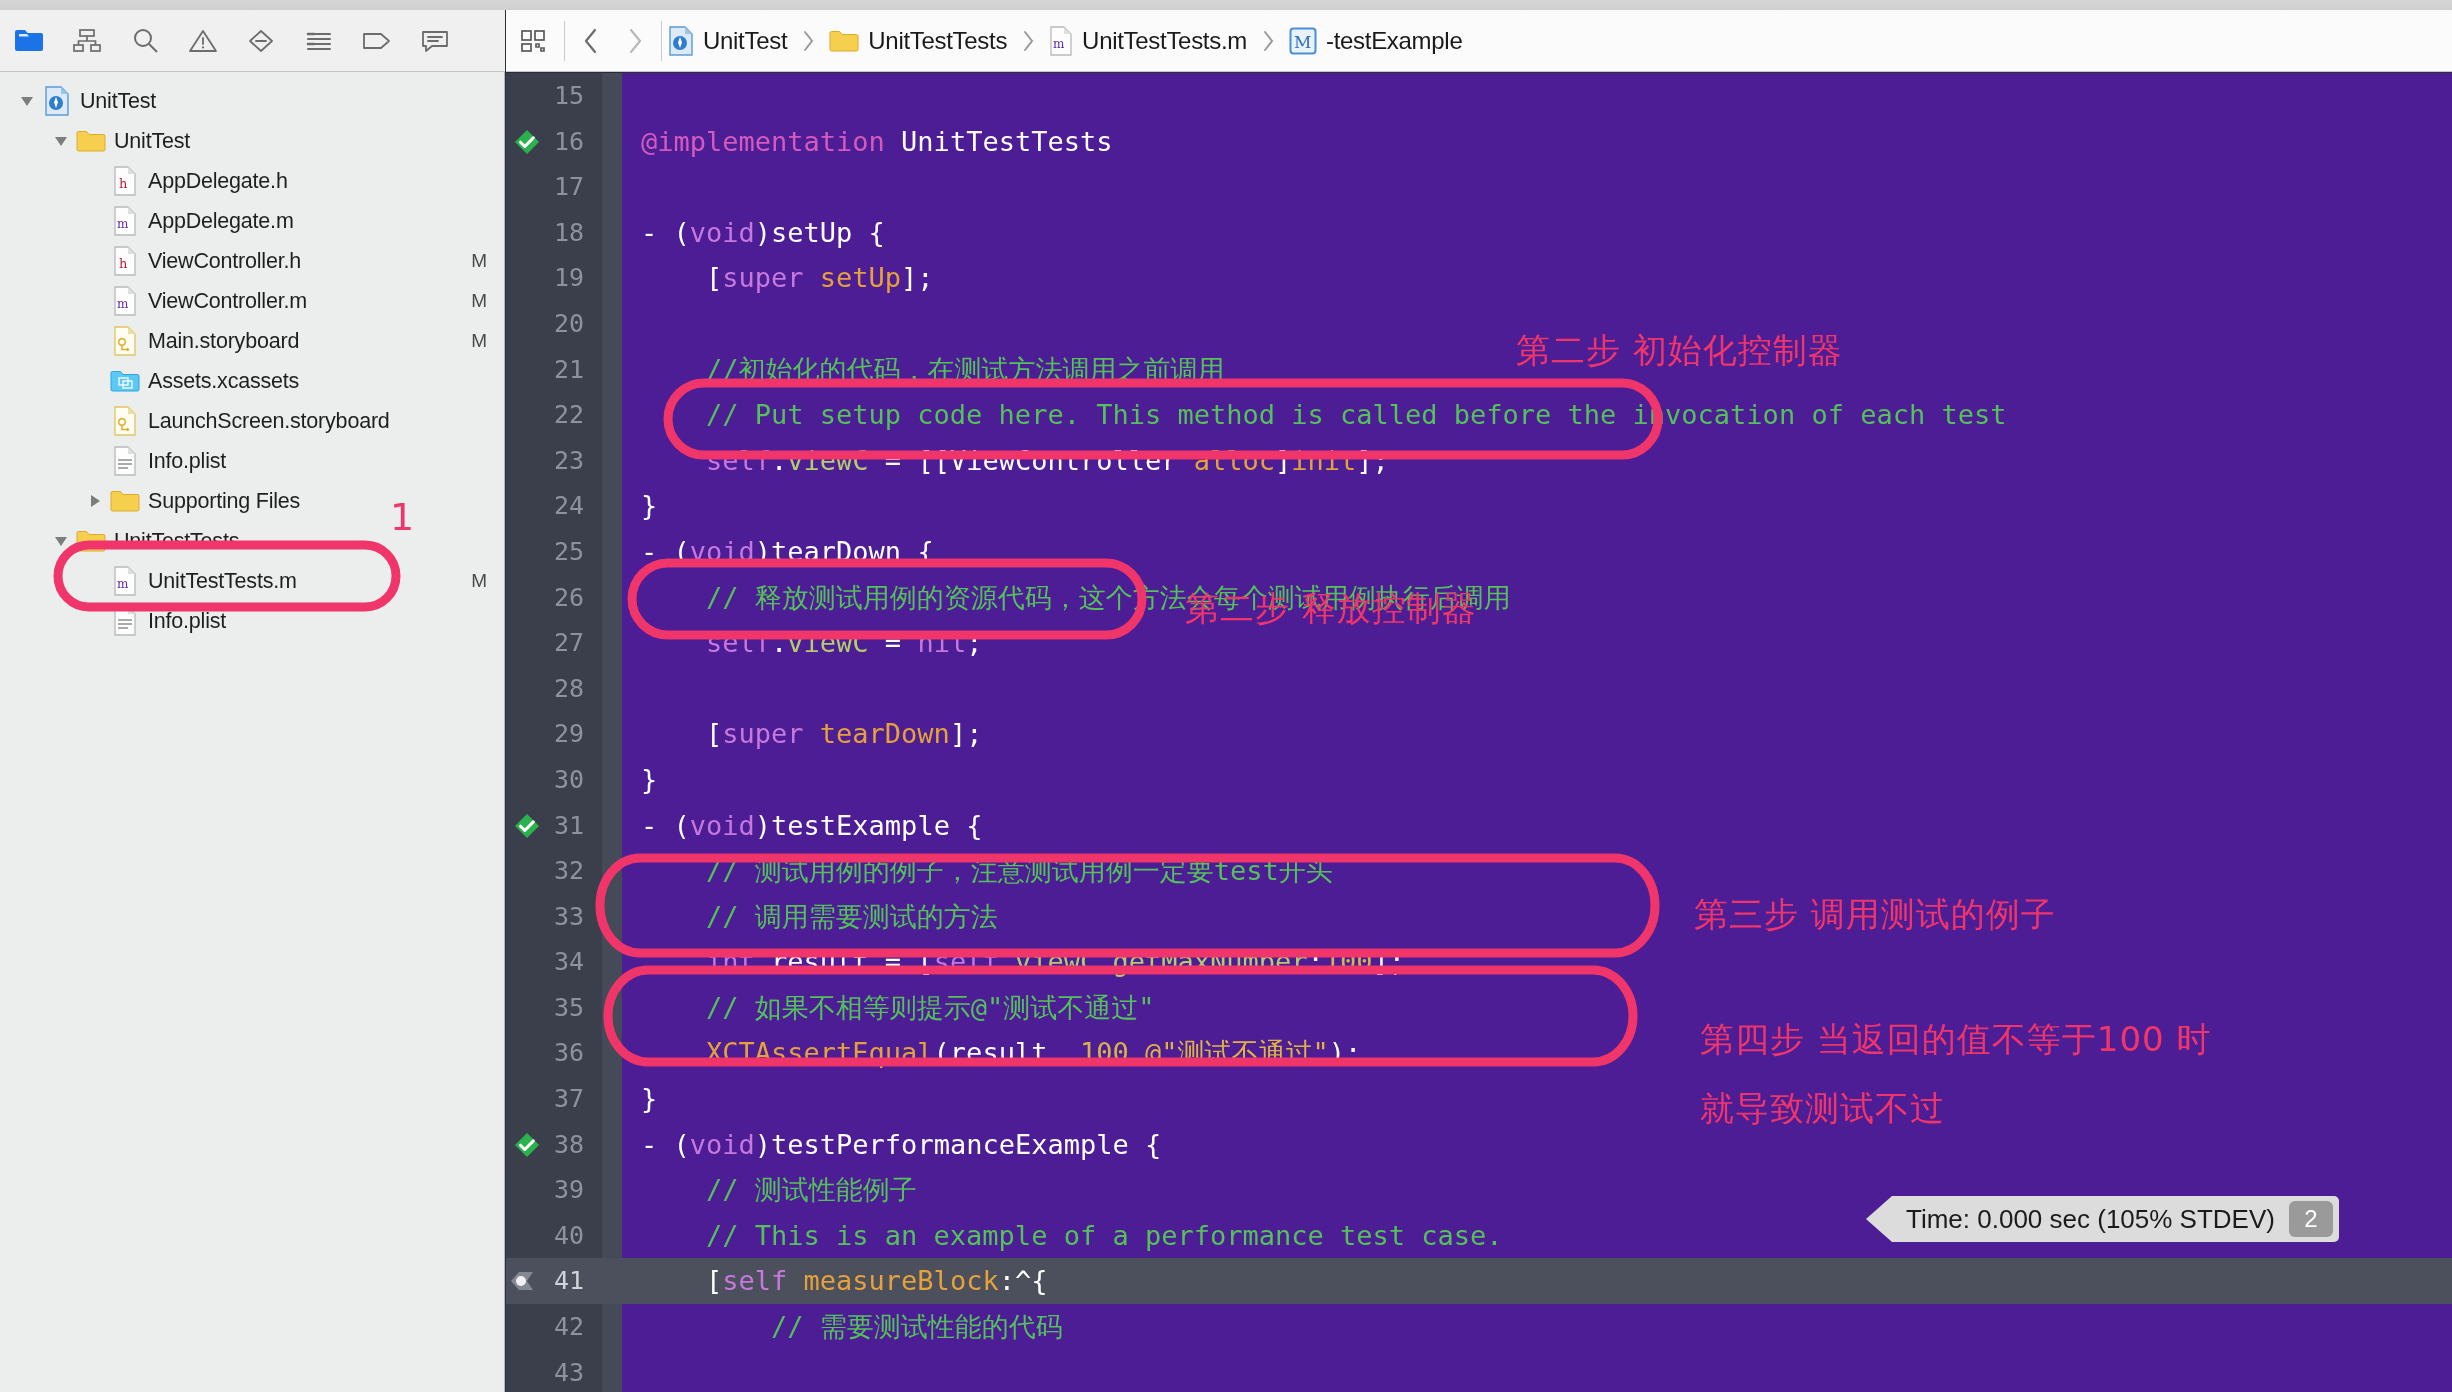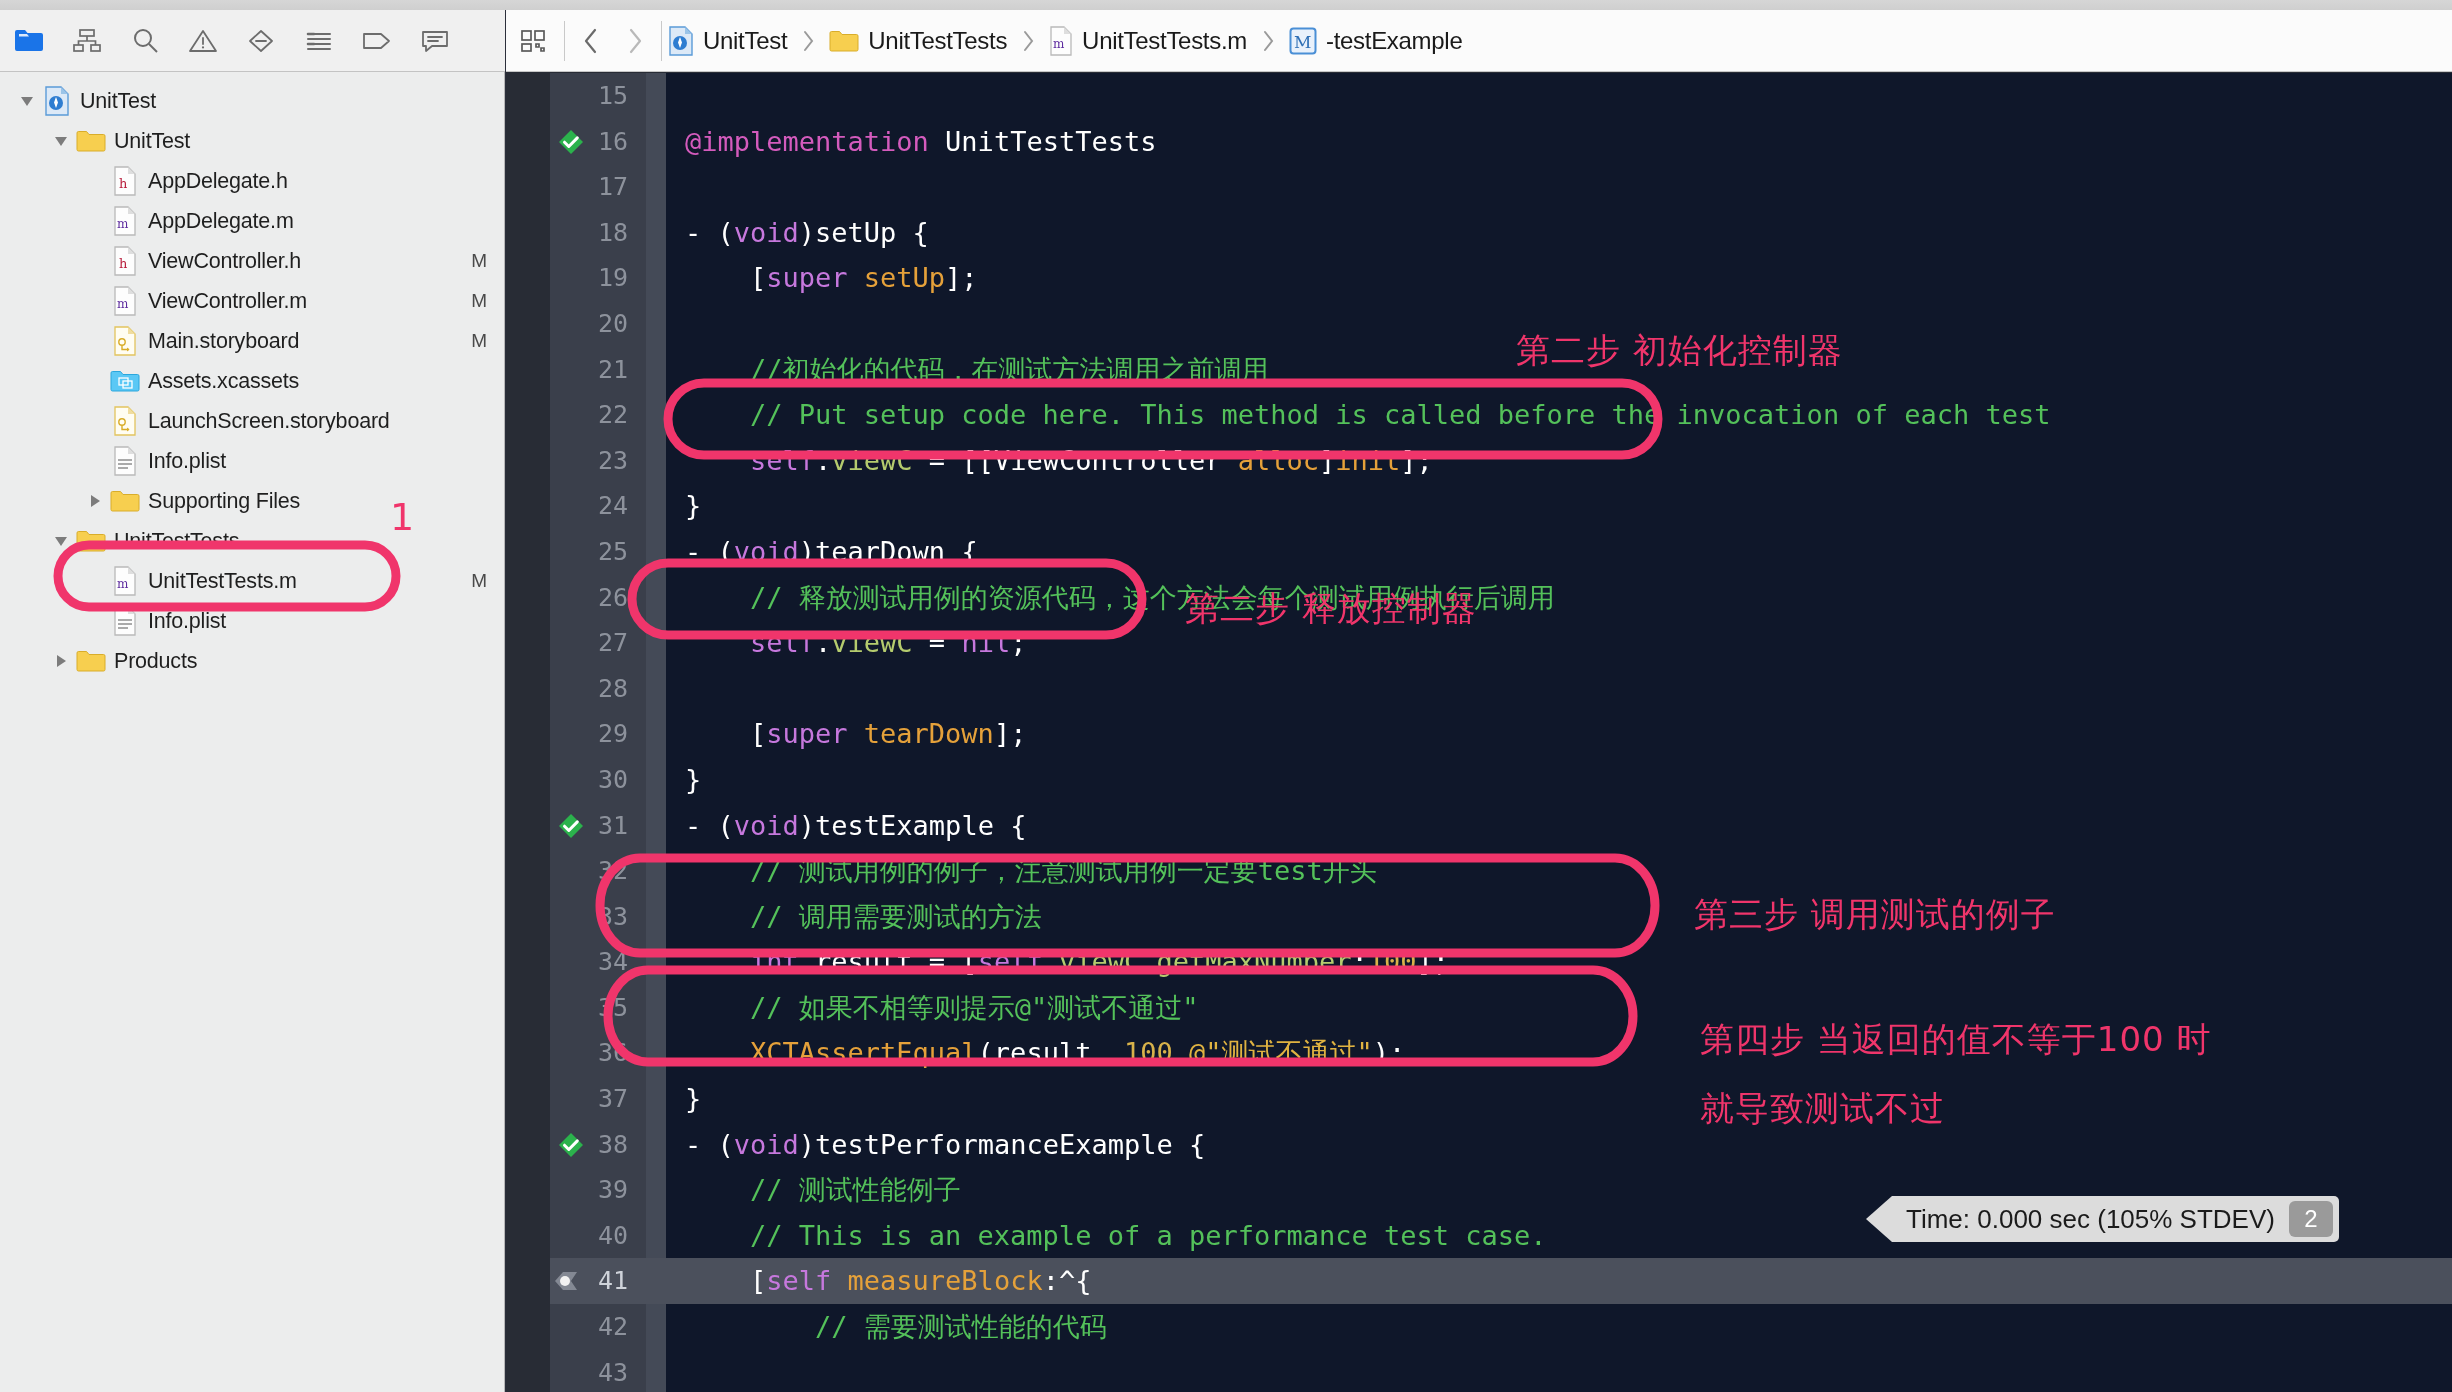--- a/index.html
+++ b/index.html
@@ -66,21 +66,21 @@
   .jb-sep { width:1px; height:40px; background:#c9c9c9; margin:0 4px; }
   .jb-arrow { width:44px; height:62px; display:flex; align-items:center; justify-content:center;}
   .crumb { display:flex; align-items:center; height:62px; padding:0 2px; }
   .crumb .ci { margin-right:9px; display:flex; align-items:center;}
   .crumb .ct { font-size:24px; color:#1a1a1a; letter-spacing:-0.3px; }
   .chev { margin:0 12px; display:flex; align-items:center; }
 
   
   .code-wrap {
     position:absolute; left:0; top:63px; right:0; bottom:0;
-    background:#0f172a; overflow:hidden;margin-left:44px;
+    background:#4c1d95; overflow:hidden;
   }
   .gutter {
     position:absolute; left:0; top:0; width:116px; height:100%;
     background:#3a3f4b;
   }
   .gutter-fold {
     position:absolute; left:96px; top:0; width:20px; height:100%;
     background:#444a57;
   }
   .code-lines {
@@ -402,34 +402,20 @@
           <div style="width:82px"></div>
           <div class="tw"></div>
           <div class="ficon">
             <svg width="24" height="30" viewBox="0 0 24 30">
               <path d="M2 1h13l7 7v21H2z" fill="#fdfdfd" stroke="#b9b9b9" stroke-width="1.3"></path>
               <path d="M15 1l7 7h-7z" fill="#dedede"></path>
               <path d="M5 14h14M5 18h14M5 22h10" stroke="#8e8e8e" stroke-width="1.3"></path>
             </svg>
           </div>
           <div class="rlabel">Info.plist</div>
-        </div>
-        <div class="row">
-          <div style="width:48px"></div>
-          <div class="tw">
-            <svg width="18" height="18" viewBox="0 0 18 18">
-              <path d="M5 3l9 6-9 6z" fill="#7c7c7c"></path>
-            </svg>
-          </div>
-          <div class="ficon">
-            <svg width="30" height="24" viewBox="0 0 30 24">
-              <path d="M1 4a1.5 1.5 0 011.5-1.5h8L13 5.5h14.5A1.5 1.5 0 0129 7v13.5a1.5 1.5 0 01-1.5 1.5h-25A1.5 1.5 0 011 20.5z" fill="#f7cf4f" stroke="#d9ad2a" stroke-width="1"></path>
-            </svg>
-          </div>
-          <div class="rlabel">Products</div>
         </div>
       </div>
   </div>
 
   <div class="editor-col">
 
     <div class="jump-bar">
       <div class="jb-icon">
         <svg width="28" height="26" viewBox="0 0 28 26" fill="none" stroke="#5a5a5a" stroke-width="1.7">
             <rect x="3" y="3" width="9" height="9"></rect>

